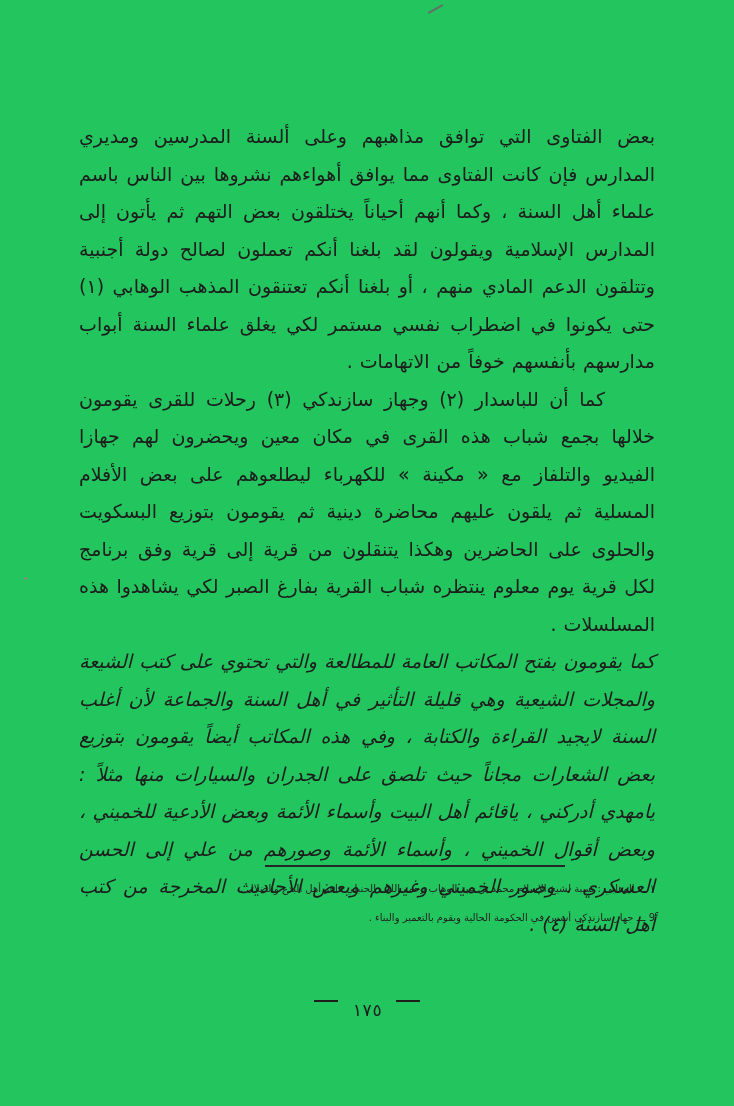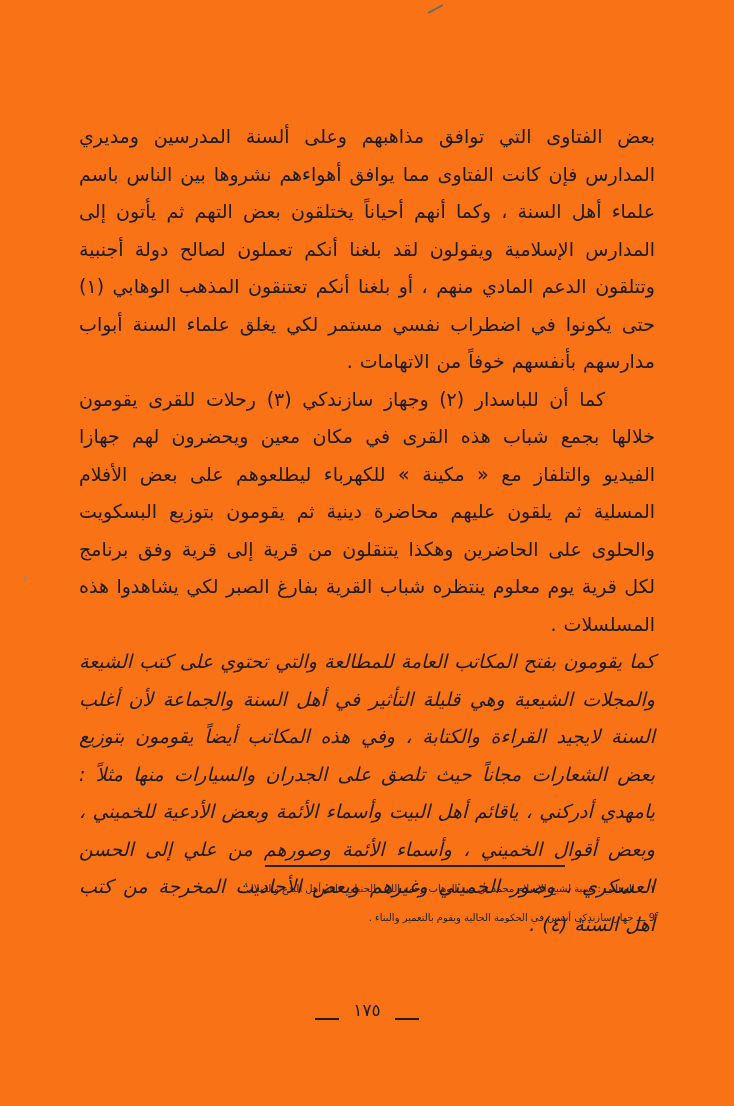--- a/index.html
+++ b/index.html
@@ -10,21 +10,21 @@
     width: 734px;
     height: 1106px;
     background: #fdfdfb;
     overflow: hidden;
     font-family: "DejaVu Sans", sans-serif;
   }
   .page {
     position: relative;
     width: 734px;
     height: 1106px;
-    background: #f97316;
+    background: #22c55e;
     color: #1e1e1e;
   }
   
   .scratch {
     position: absolute;
     left: 427px;
     top: 8px;
     width: 17px;
     height: 2px;
     background: #6a6a6a;
@@ -87,23 +87,24 @@
     white-space: nowrap;
   }
   
   .page-num {
     position: absolute;
     top: 1000px;
     left: 0;
     width: 100%;
     display: flex;
     justify-content: center;
-    align-items: flex-end;
+    align-items: flex-start;
     gap: 14px;
     direction: rtl;
+    font-family: Liberation Mono, monospace;
   }
   .pn-dash {
     display: inline-block;
     width: 24px;
     height: 2px;
     background: #1e1e1e;
   }
   .pn-value {
     font-size: 17px;
     color: #1c1c1c;

